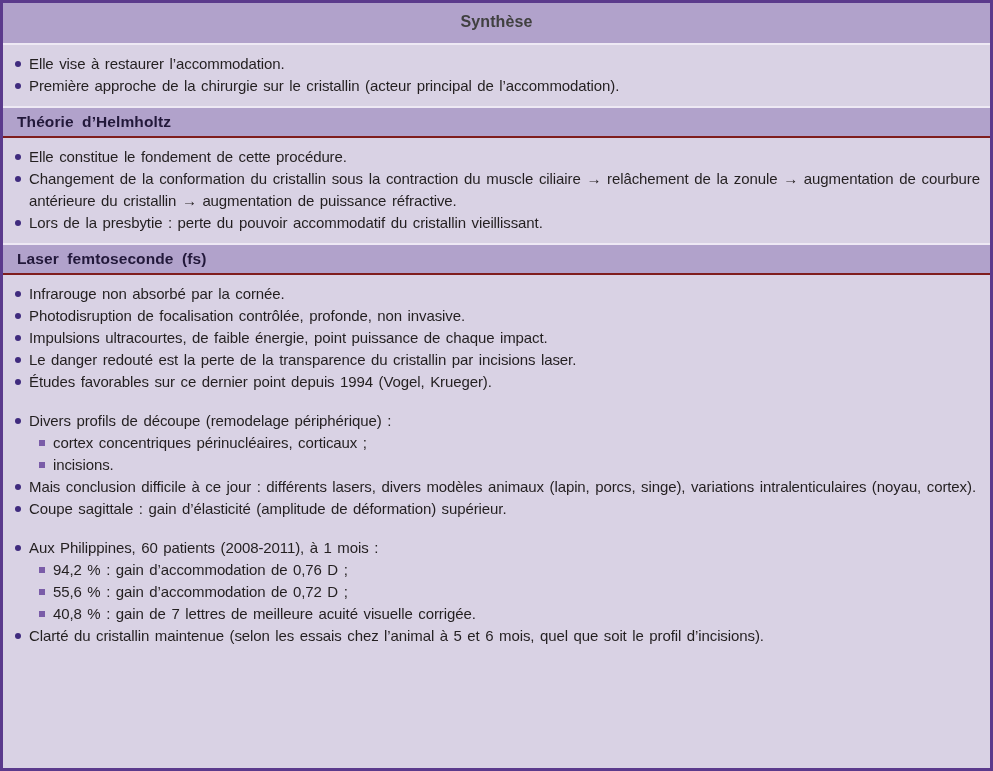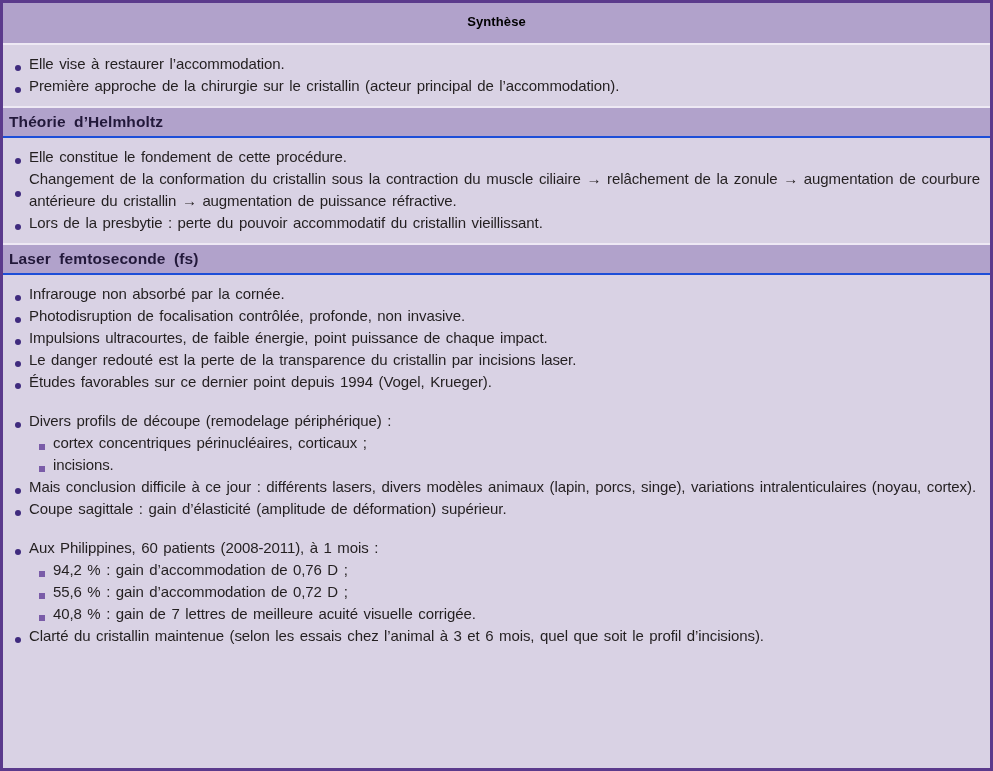--- a/index.html
+++ b/index.html
@@ -16,40 +16,40 @@
     display: flex; flex-direction: column;
   }
   .main-header {
     background: #b1a2cb;
     text-align: center;
     padding: 7px 0 9px 0;
     border-bottom: 2px solid #eee9f4;
     flex: 0 0 auto;
   }
   .main-header .t1, .main-header .t2 {
-    font-size: 13px; line-height: 24px; font-weight: bold;
-    color: #000000; letter-spacing: 0.1px; word-spacing: 4px;
+    font-size: 16px; line-height: 24px; font-weight: bold;
+    color: #404040; letter-spacing: 0.1px; word-spacing: 4px;
   }
   .bar {
     background: #b1a2cb;
     border-top: 2px solid #eee9f4;
-    border-bottom: 2px solid #1d4ed8;
-    padding: 3px 10px 4px 6px;
+    border-bottom: 2px solid #7f1d1d;
+    padding: 3px 10px 4px 14px;
     font-size: 15.5px; line-height: 21px; font-weight: bold;
     color: #22183a; word-spacing: 4px; letter-spacing: 0.1px;
     flex: 0 0 auto;
   }
   .content {
     background: #d9d2e4;
     padding: 8px 8px 9px 10px;
     flex: 0 0 auto;
   }
   .content.grow { flex: 1 0 auto; }
   .item {
-    display: flex; align-items: center;
+    display: flex; align-items: flex-start;
     font-size: 15px; line-height: 22px;
     color: #231f20; word-spacing: 1.5px; letter-spacing: -0.1px;
   }
   .item .txt { flex: 1; text-align: justify; padding-right: 2px; }
   .dot {
     flex: 0 0 auto;
     width: 6px; height: 6px; border-radius: 50%;
     background: #3f2a7e;
     margin: 8px 8px 0 2px;
   }
@@ -155,17 +155,17 @@
     <div class="item">
       <span class="sq"></span>
       <span class="txt">55,6 % : gain d’accommodation de 0,72 D ;</span>
     </div>
     <div class="item">
       <span class="sq"></span>
       <span class="txt">40,8 % : gain de 7 lettres de meilleure acuité visuelle corrigée.</span>
     </div>
     <div class="item">
       <span class="dot"></span>
-      <span class="txt">Clarté du cristallin maintenue (selon les essais chez l’animal à 3 et 6 mois, quel que soit le profil d’incisions).</span>
+      <span class="txt">Clarté du cristallin maintenue (selon les essais chez l’animal à 5 et 6 mois, quel que soit le profil d’incisions).</span>
     </div>
   </div>
 
 </div>
 
 </body></html>

